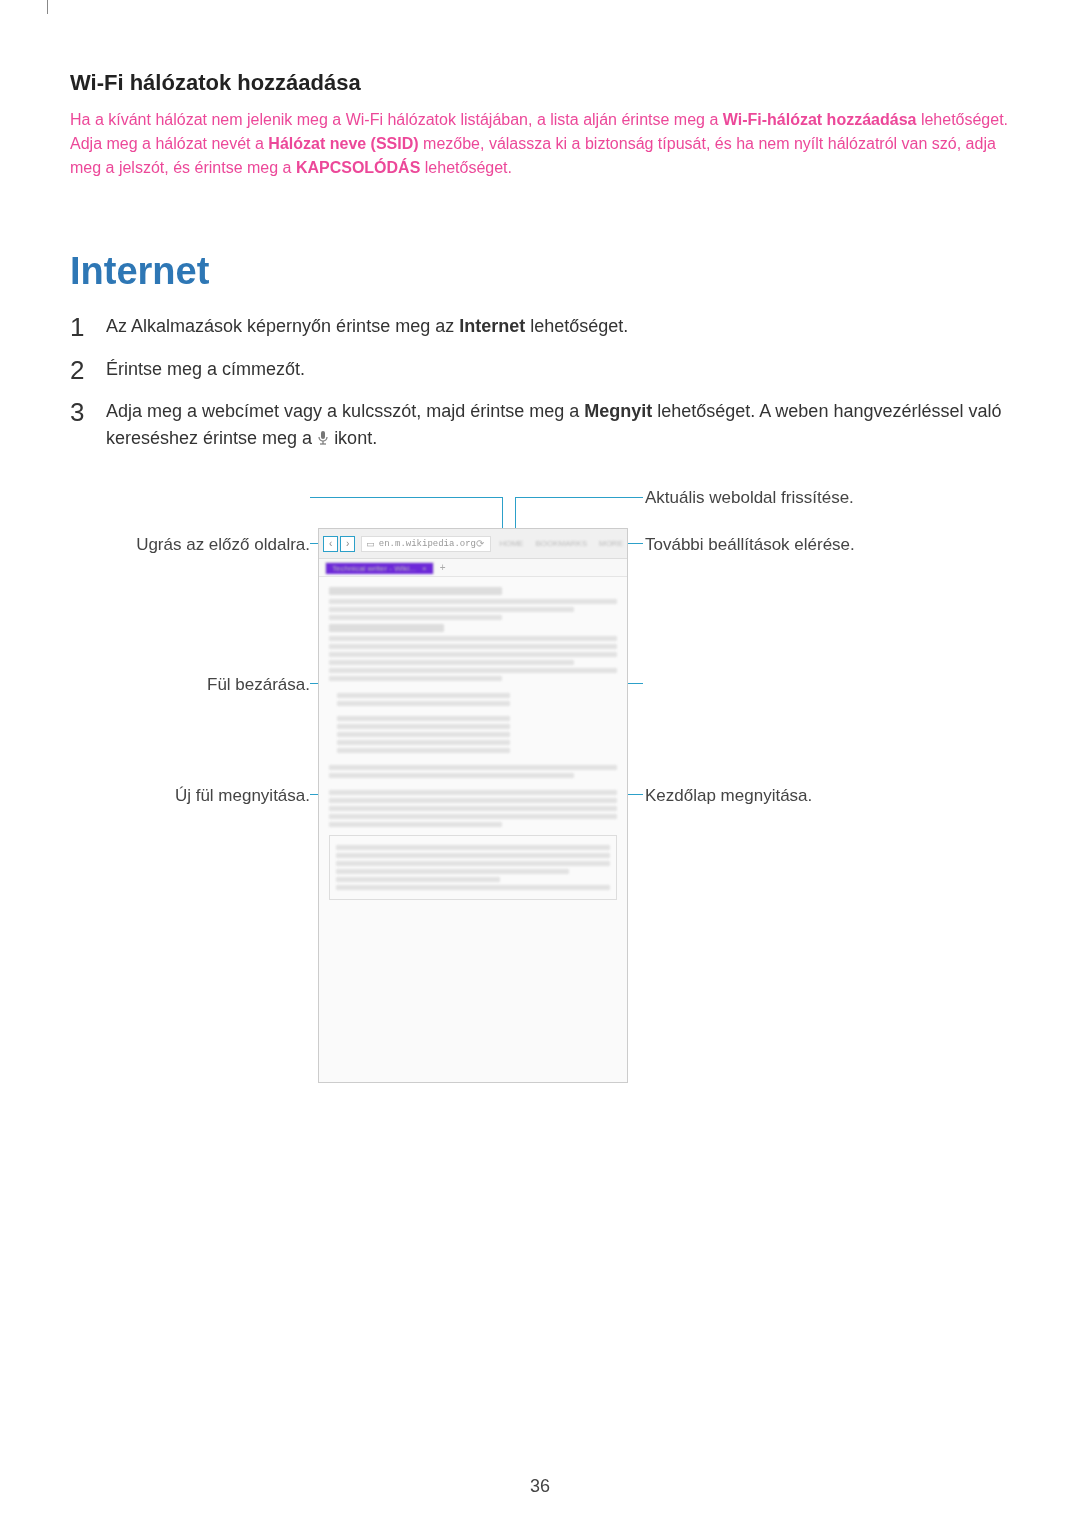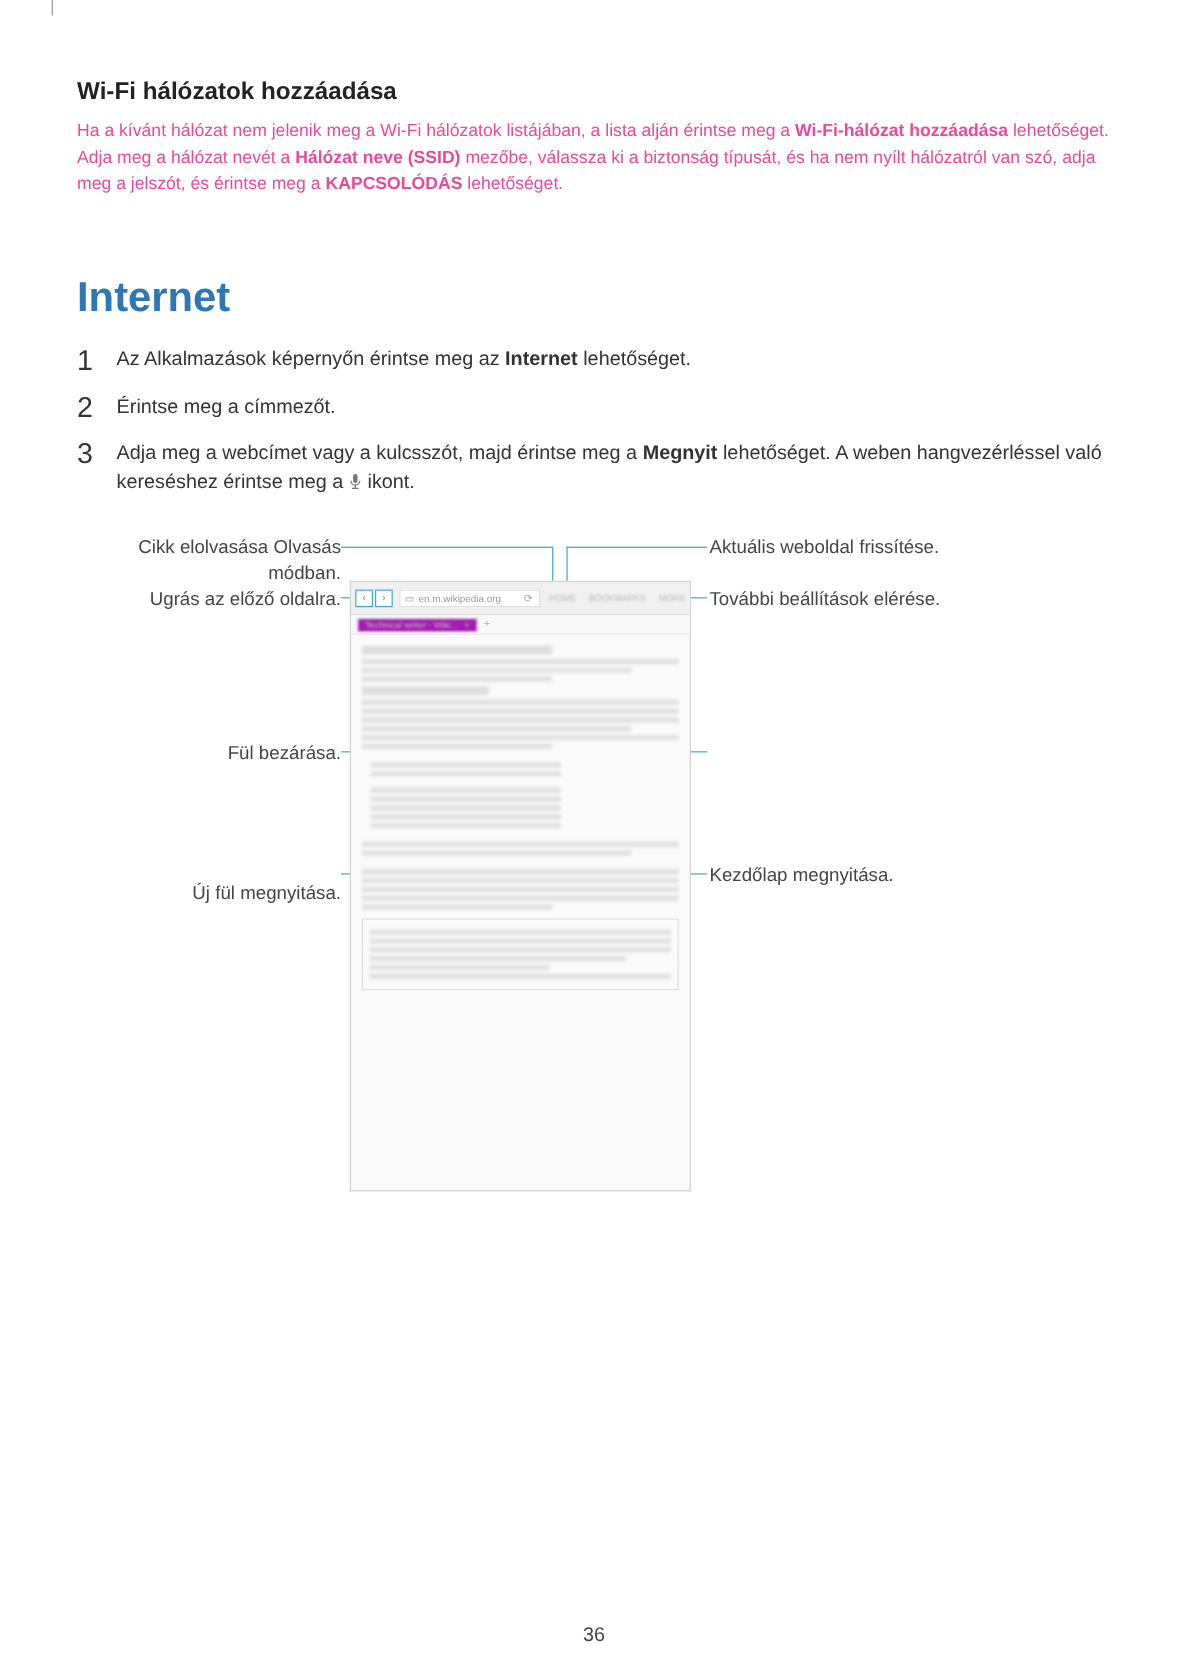--- a/index.html
+++ b/index.html
@@ -156,21 +156,21 @@
     height: 18px;
     background: #f8f8f8;
     border-bottom: 1px solid #e5e5e5;
     display: flex;
     align-items: center;
     padding: 0 6px;
     font-size: 8px;
     color: #bbb;
   }
   .tab {
-    background: #a21caf;
+    background: #6d28d9;
     border: 1px solid #ddd;
     border-bottom: none;
     padding: 1px 6px;
     margin-right: 6px;
     display: flex;
     align-items: center;
     gap: 6px;
     filter: blur(0.8px);
   }
   .plus-tab {
@@ -262,32 +262,31 @@
         <path d="M2 7 a4 4 0 0 0 8 0" stroke="#777" stroke-width="1.2" fill="none"></path>
         <line x1="6" y1="11" x2="6" y2="14" stroke="#777" stroke-width="1.2"></line>
         <line x1="3" y1="14" x2="9" y2="14" stroke="#777" stroke-width="1.2"></line>
       </svg>
       <span> ikont.</span>
     </div>
   </div>
 
   <div class="figure-wrap">
 
-    <div class="annot left" style="left:40px; top:15px;">Cikk elolvasása Olvasás módban.</div>
     <div class="annot-line" style="left:240px; top:25px; width:192px;"></div>
     <div class="annot-vline" style="left:432px; top:25px; height:42px;"></div>
 
     <div class="annot left" style="left:40px; top:62px;">Ugrás az előző oldalra.</div>
     <div class="annot-line" style="left:240px; top:71px; width:14px;"></div>
 
     <div class="annot left" style="left:40px; top:202px;text-align:right;">Fül bezárása.</div>
     <div class="annot-line" style="left:240px; top:211px; width:90px;"></div>
     <div class="annot-vline" style="left:330px; top:96px; height:115px;"></div>
 
-    <div class="annot left" style="left:40px; top:313px;margin-top:16px;">Új fül megnyitása.</div>
+    <div class="annot left" style="left:40px; top:313px;">Új fül megnyitása.</div>
     <div class="annot-line" style="left:240px; top:322px; width:111px;"></div>
     <div class="annot-vline" style="left:351px; top:96px; height:226px;"></div>
 
     <div class="annot right" style="left:575px; top:15px;">Aktuális weboldal frissítése.</div>
     <div class="annot-line" style="left:445px; top:25px; width:128px;"></div>
     <div class="annot-vline" style="left:445px; top:25px; height:42px;"></div>
 
     <div class="annot right" style="left:575px; top:62px;">További beállítások elérése.</div>
     <div class="annot-line" style="left:550px; top:71px; width:23px;"></div>
 
@@ -297,21 +296,21 @@
     <div class="annot right" style="left:575px; top:313px;">Kezdőlap megnyitása.</div>
     <div class="annot-line" style="left:480px; top:322px; width:93px;"></div>
     <div class="annot-vline" style="left:480px; top:78px; height:244px;"></div>
 
     <div class="browser">
       <div class="browser-top">
         <span class="nav-arrow">‹</span>
         <span class="nav-arrow">›</span>
         <div class="url-box">
           <span>▭</span>
-          <span style="margin-left:4px;">en.m.wikipedia.org</span>
+          <span style="margin-left:4px;font-family:Liberation Mono, monospace;">en.m.wikipedia.org</span>
           <span style="flex:1"></span>
           <span class="refresh-ic">⟳</span>
         </div>
         <div class="top-menu">
           <span>HOME</span>
           <span>BOOKMARKS</span>
           <span>MORE</span>
         </div>
       </div>
       <div class="tab-row">

